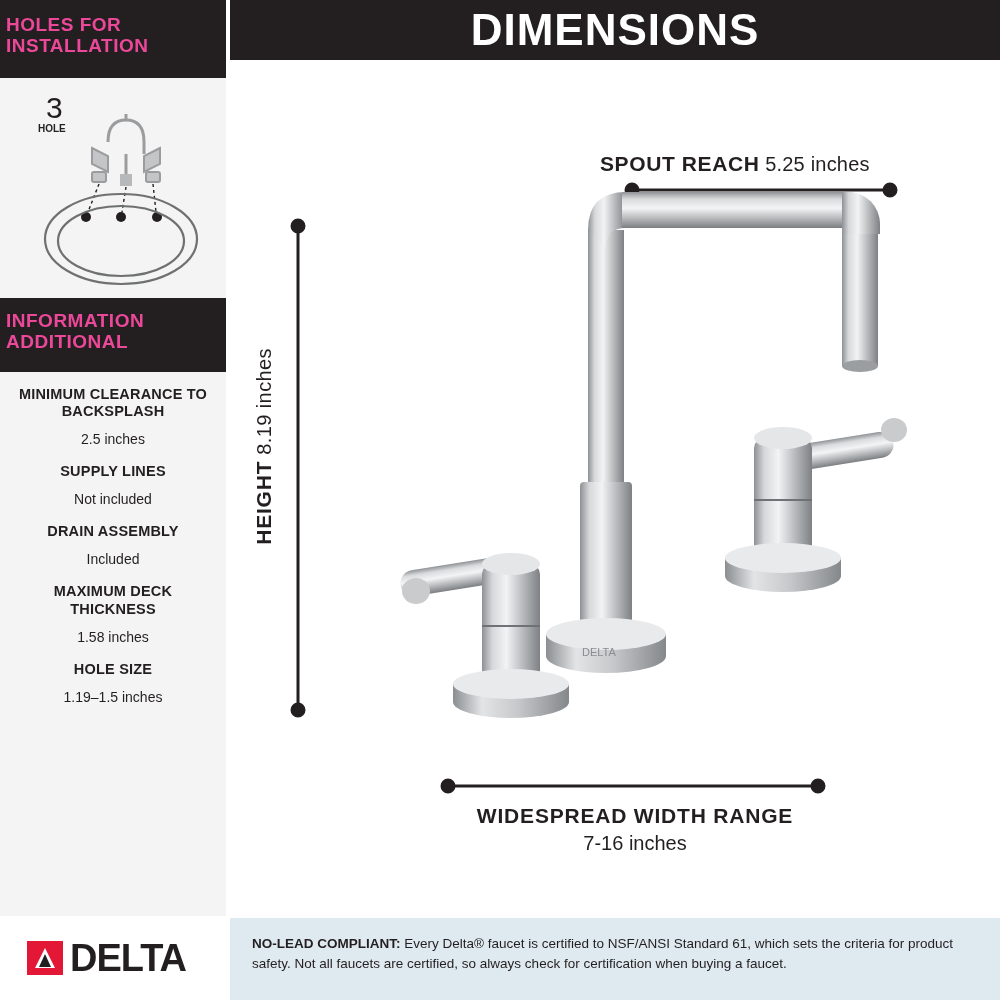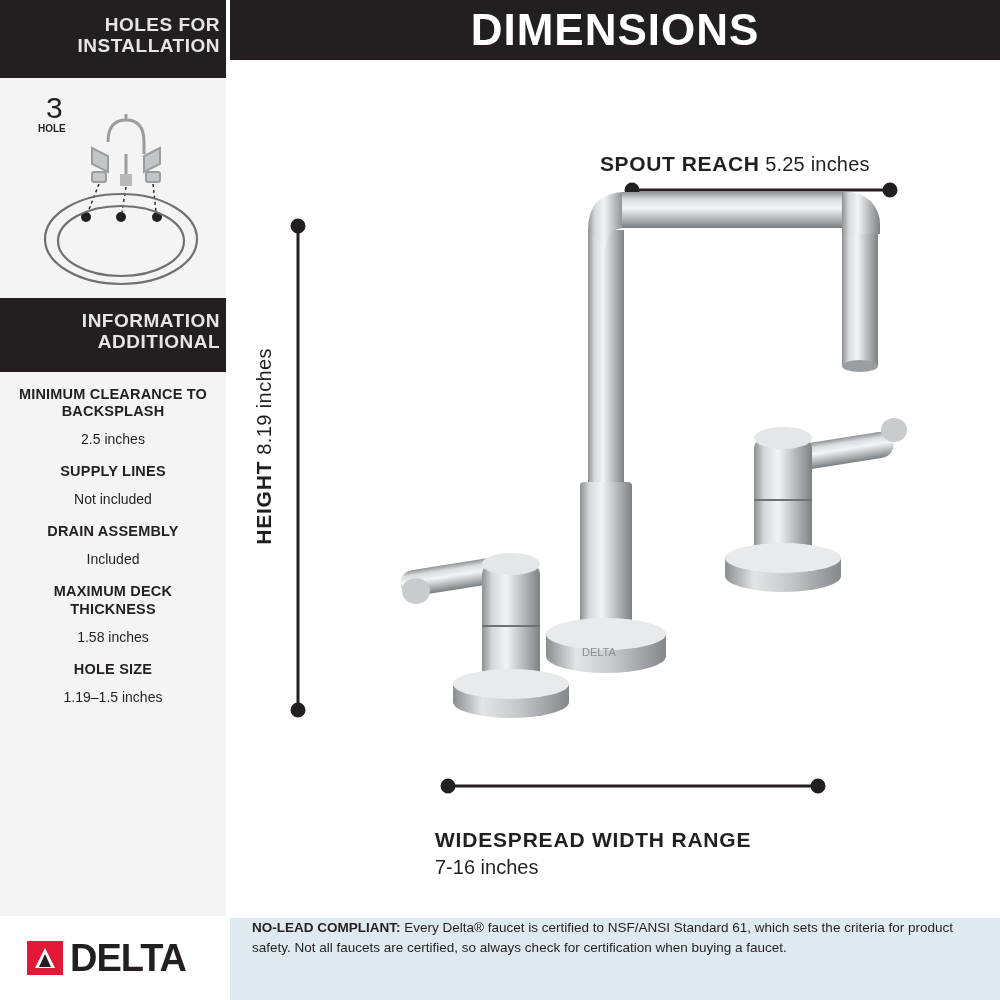--- a/index.html
+++ b/index.html
@@ -13,22 +13,22 @@
   }
   .page { position:relative; width:1000px; height:1000px; }
 
   
   .sidebar {
     position:absolute; left:0; top:0; width:228px; height:1000px;
     background:#f4f4f4;
     border-right:2px solid #ffffff;
   }
   .panel-head {
-    background:#231f20; color:#e5e5e5;
-    text-align:right;
+    background:#231f20; color:#ec4899;
+    text-align:left;
     font-weight:bold;
     letter-spacing:0.5px;
     padding:10px 6px 12px;
     line-height:1.12;
     font-size:19px;
   }
   .panel-head span { display:block; }
   #holes-head { height:78px; padding-top:14px; }
   #addl-head { height:74px; padding-top:12px; }
 
@@ -83,31 +83,31 @@
   #spout-label b { font-size:21px; letter-spacing:0.6px; }
 
   #height-label {
     left:22px; top:270px;
     writing-mode:vertical-rl; transform:rotate(180deg);
     font-size:20px; letter-spacing:0.4px; white-space:nowrap;
   }
   #height-label b { font-size:21px; letter-spacing:0.8px; }
 
   #width-label {
-    left:205px; top:748px; width:400px; text-align:left;
+    left:205px; top:724px; width:400px; text-align:center;
     font-size:20px; line-height:1.35;
   }
   #width-label .wl1 { font-weight:bold; font-size:21px; letter-spacing:0.8px; }
   #width-label .wl2 { font-size:20px; }
 
   
   .footer {
     position:absolute; left:230px; top:918px; width:770px; height:82px;
     background:#dfe9f0;
-    padding:0 22px 0 22px;
+    padding:16px 22px 0 22px;
     font-size:13.5px; line-height:1.45; color:#231f20;
   }
   .footer b { font-weight:bold; }
 </style>
 </head>
 <body>
 
 <div class="page">
 
   <div class="sidebar">

